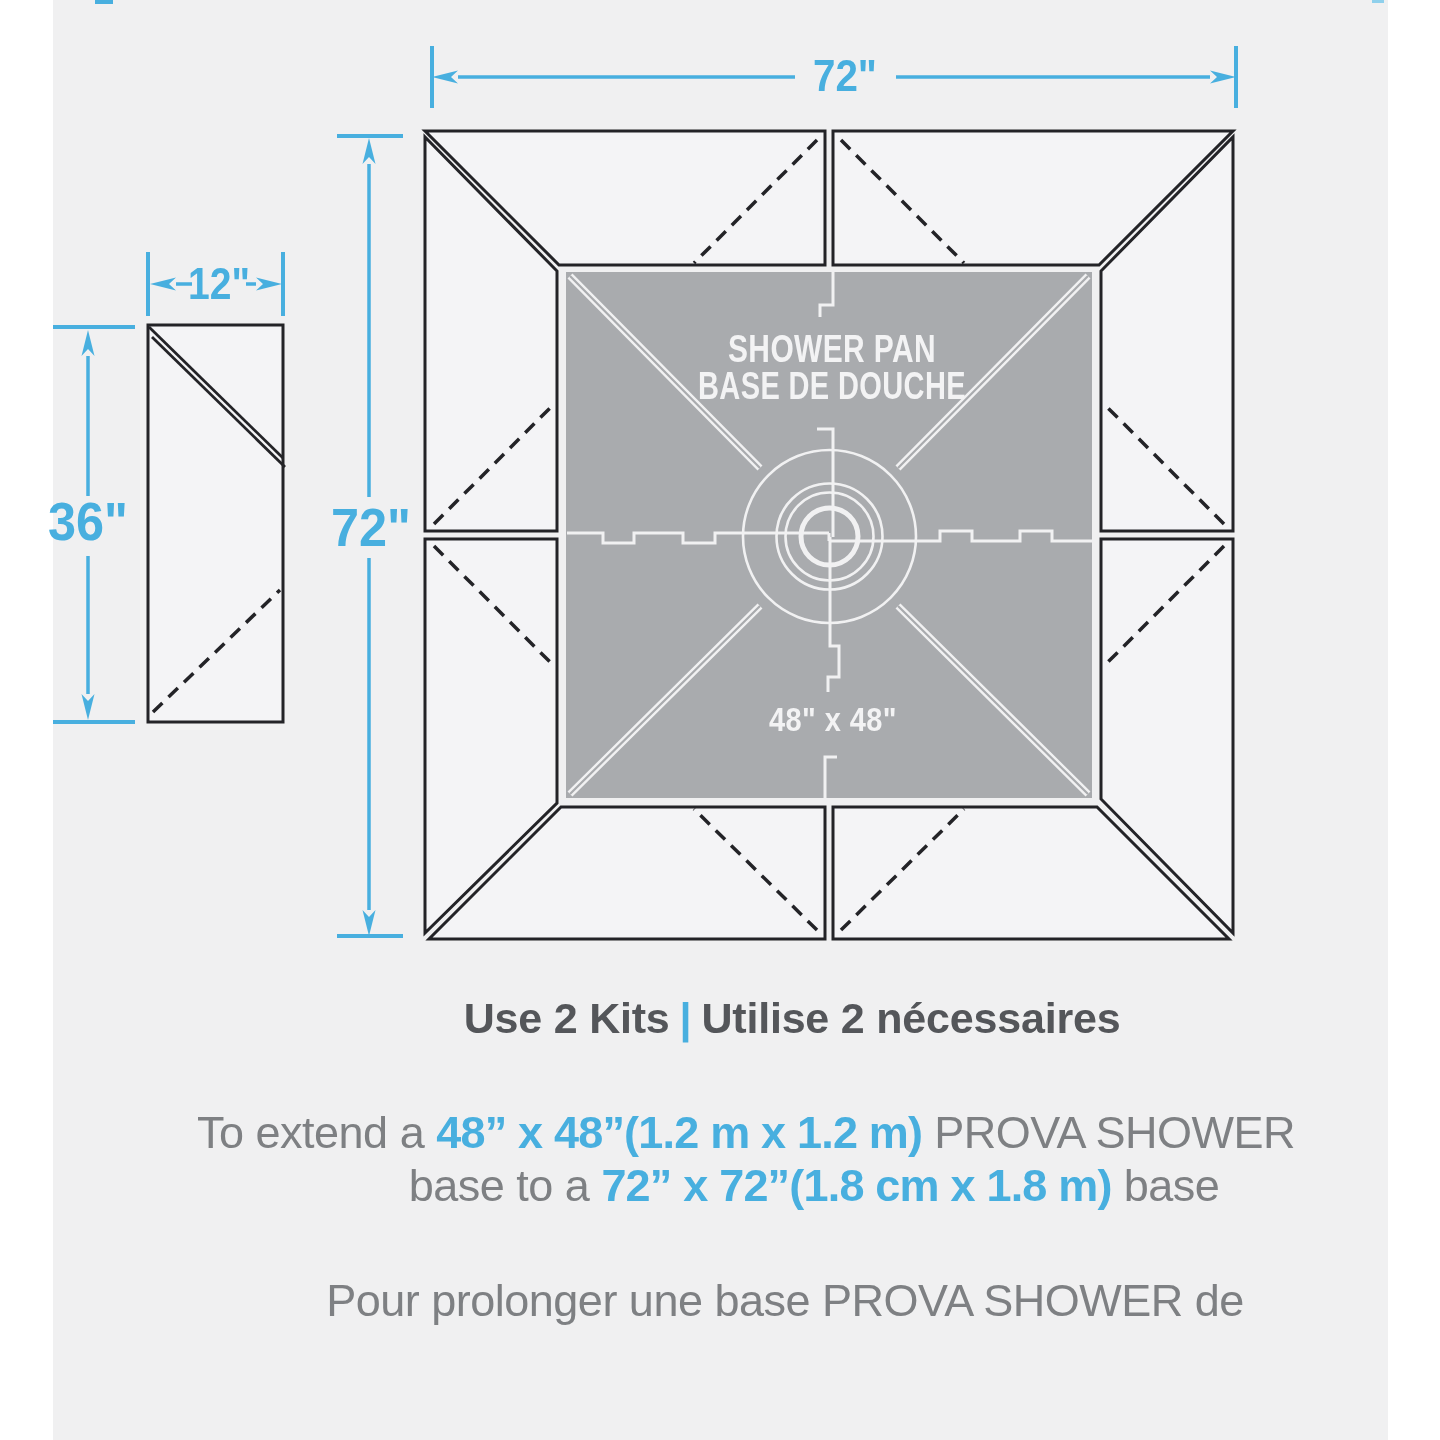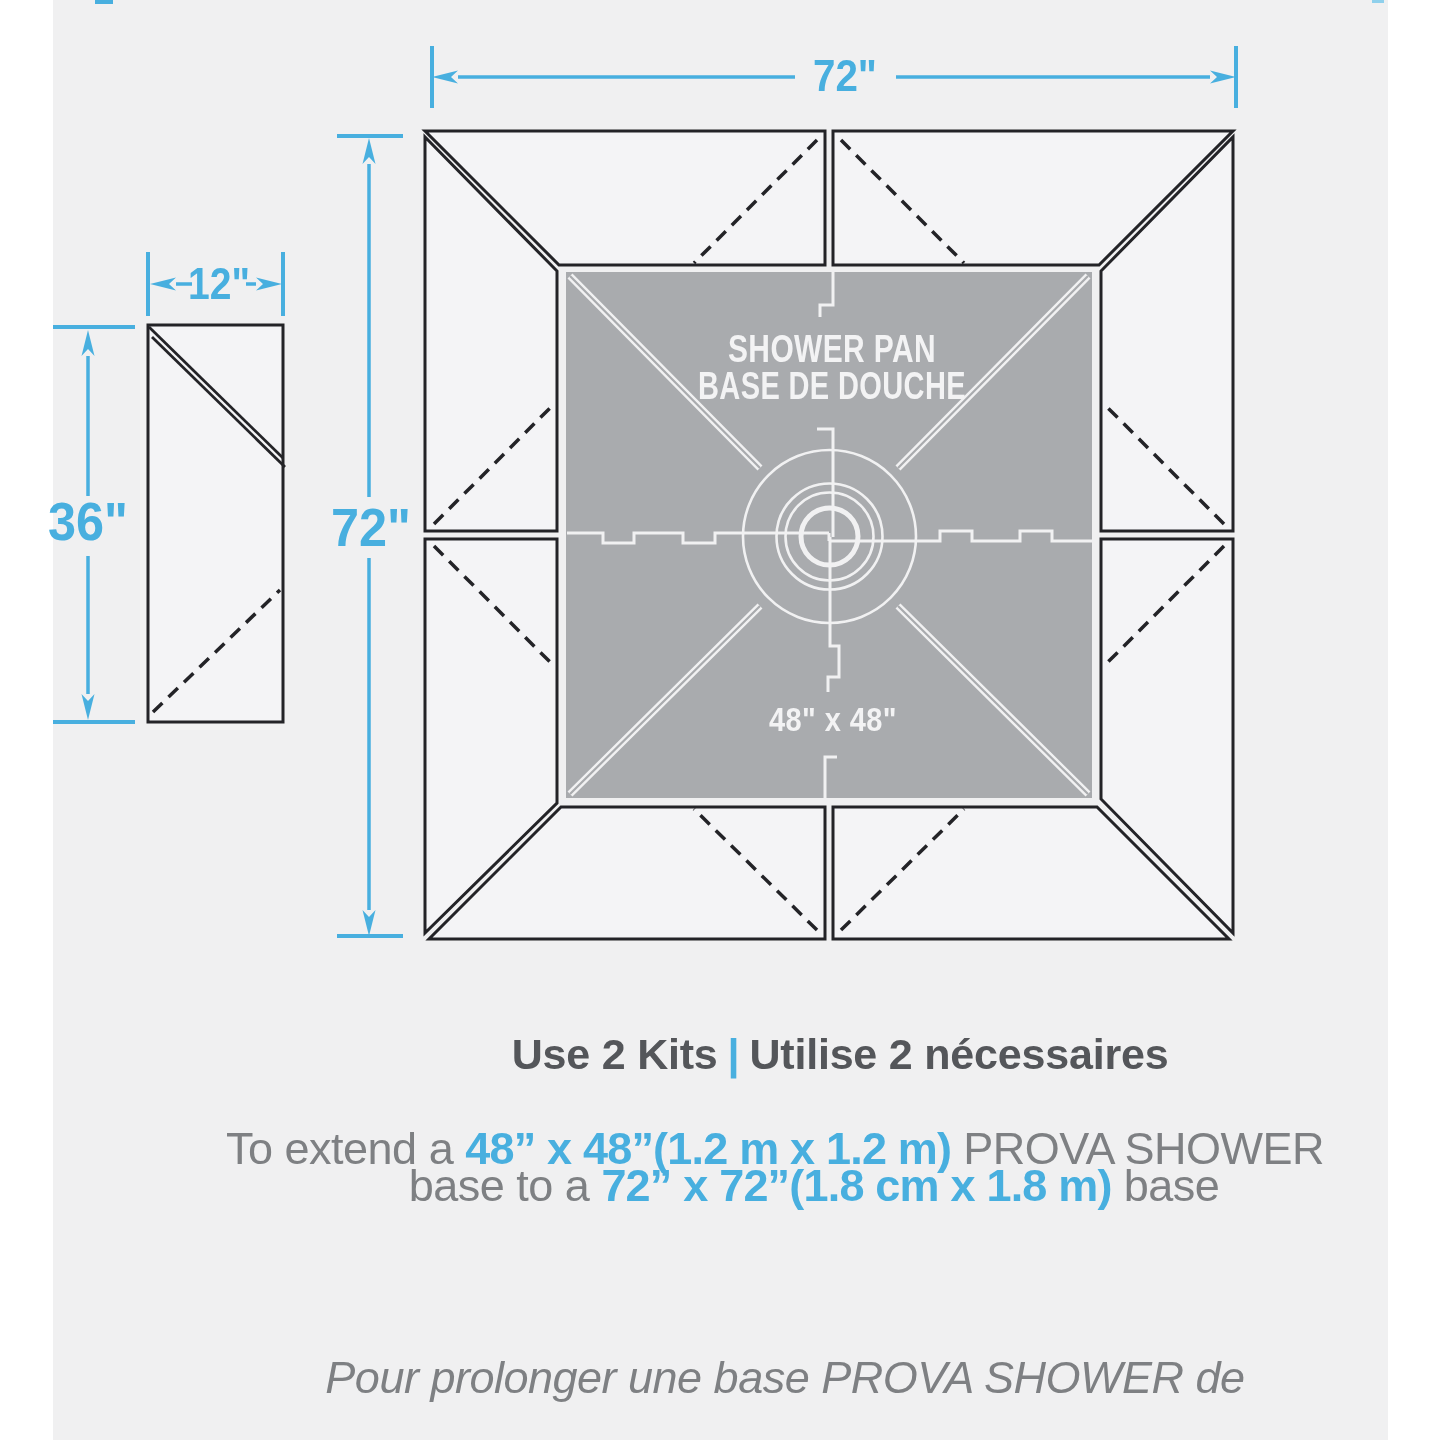--- a/index.html
+++ b/index.html
@@ -127,27 +127,27 @@
     </g>
 
     <g>
       <path class="tick" d="M53,327 H135 M53,722 H135"></path>
       <path class="dimline" d="M88,496 L88,356" marker-end="url(#ah)"></path>
       <path class="dimline" d="M88,556 L88,694" marker-end="url(#ah)"></path>
       <text x="88" y="540" class="dim-label" font-size="54" textLength="80" lengthAdjust="spacingAndGlyphs">36"</text>
     </g>
   </svg>
 
-  <div class="txt caption-line" style="left:840px;top:1018px;margin-top:36px;">
+  <div class="txt caption-line" style="left:792px;top:1018px;">
     <span>Use 2 Kits</span><span class="sep">|</span><span>Utilise 2 nécessaires</span>
   </div>
 
-  <div class="txt para-line" style="left:775px;top:1133px;margin-top:16px;">
+  <div class="txt para-line" style="left:746px;top:1133px;">
     <span>To extend a </span><span class="blue">48” x 48”(1.2 m x 1.2 m)</span><span> PROVA SHOWER</span>
   </div>
   <div class="txt para-line" style="left:780px;top:1186px;margin-left:34px;">
     <span>base to a </span><span class="blue">72” x 72”(1.8 cm x  1.8 m)</span><span> base</span>
   </div>
 
-  <div class="txt para-line" style="left:785px;top:1378px;font-style:italic;">
+  <div class="txt para-line" style="left:785px;top:1301px;">
     <span>Pour prolonger une base PROVA SHOWER de</span>
   </div>
 </div>
 
 </body></html>

